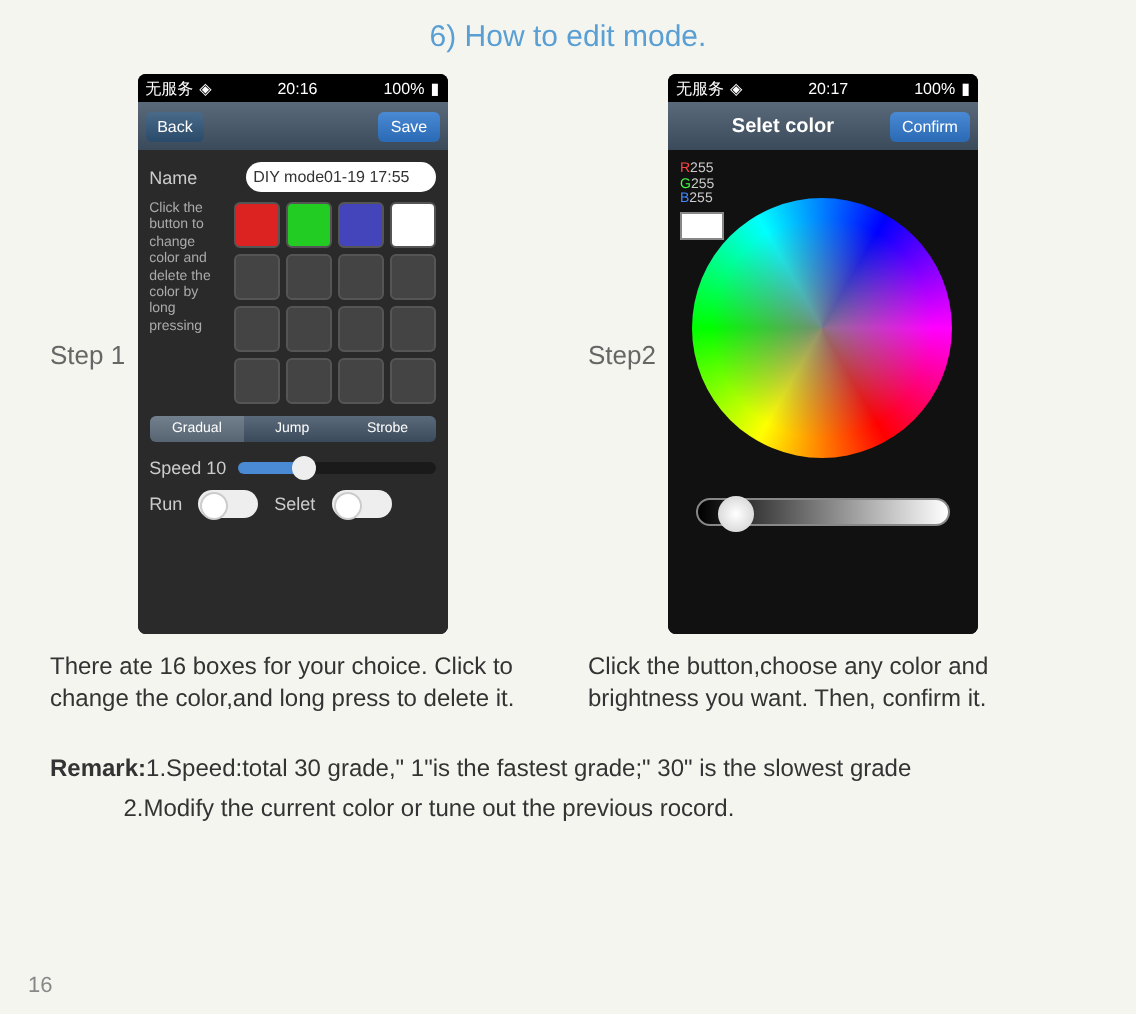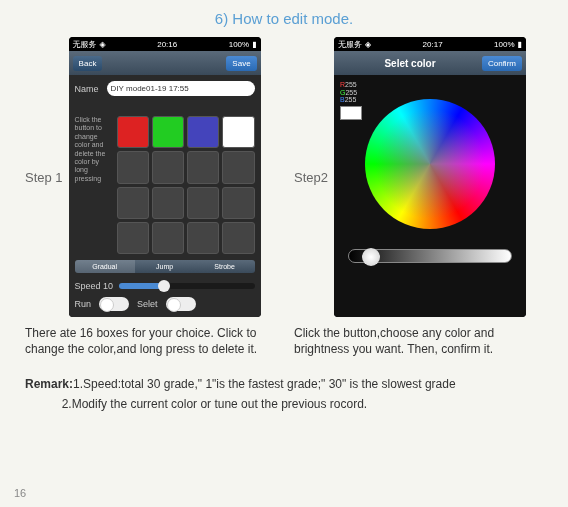--- a/index.html
+++ b/index.html
@@ -17,21 +17,21 @@
     color: #5a9fd4;
     font-size: 15px;
     margin-bottom: 10px;
     text-align: center;
   }
   .steps-container { display: flex; gap: 20px; }
   .step-block { flex: 1; }
   .phone-area { display: flex; align-items: center; gap: 6px; }
   .step-label { font-size: 13px; color: #666; }
   .phone {
-    width: 192px;
+    width: 155px;
     height: 280px;
     background: #000;
     border-radius: 4px;
     overflow: hidden;
     display: flex;
     flex-direction: column;
   }
   .status-bar {
     height: 14px;
     background: #000;
@@ -61,21 +61,21 @@
   .nav-btn.blue { background: linear-gradient(#4a8ad4, #2a6ab4); }
   .nav-title { color: #fff; font-size: 10px; font-weight: bold; }
   .phone-content {
     flex: 1;
     background: #2a2a2a;
     padding: 6px;
     color: #ccc;
     font-size: 9px;
     position: relative;
   }
-  .name-row { display: flex; gap: 8px; align-items: center; margin-bottom: 20px; }
+  .name-row { display: flex; gap: 24px; align-items: center; margin-bottom: 5px; }
   .name-input {
     flex: 1;
     background: #fff;
     color: #333;
     padding: 3px 4px;
     border-radius: 8px;
     font-size: 8px;
   }
   .grid-area { display: flex; gap: 4px; margin-bottom: 6px; }
   .hint-text { width: 38px; font-size: 7px; color: #aaa; line-height: 1.2; }

